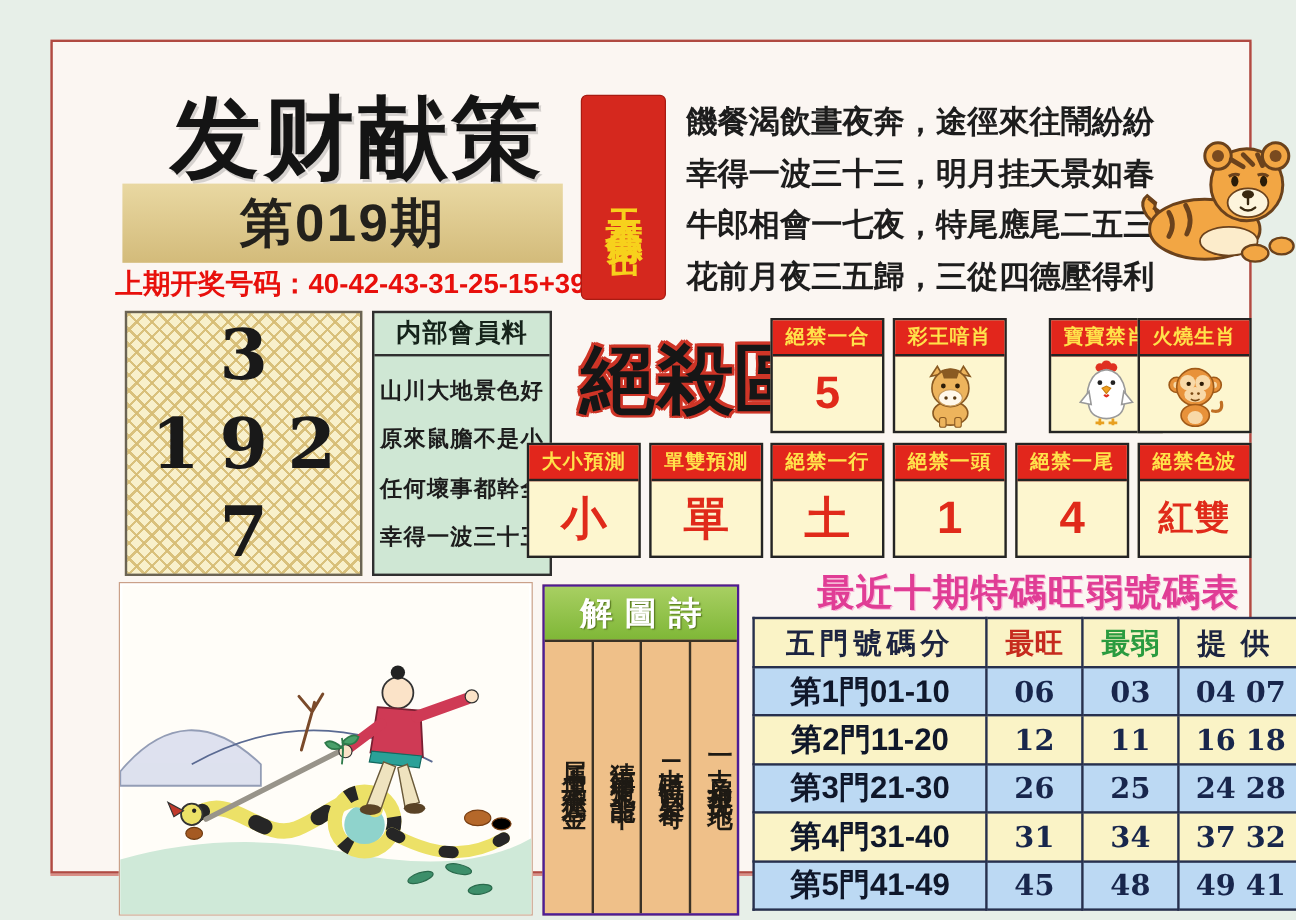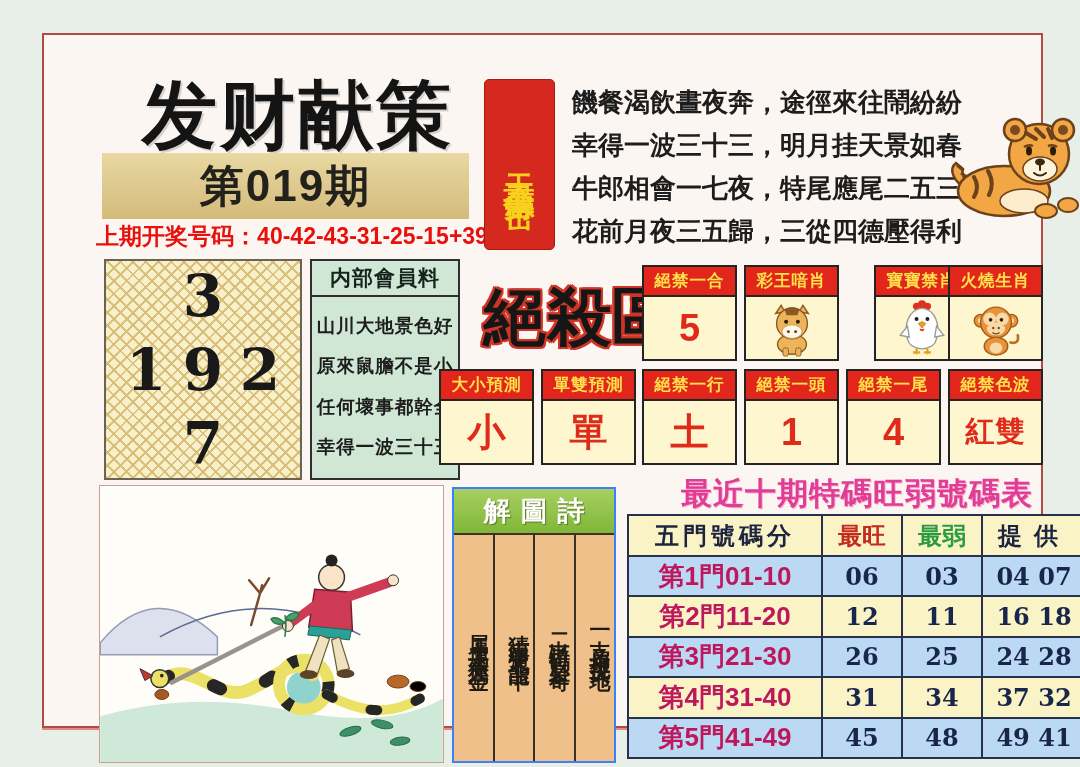--- a/index.html
+++ b/index.html
@@ -126,21 +126,21 @@
   .picture-frame {
     left:55px; top:450px; width:345px; height:278px;
     background:#fffdf8; border:1px solid #caa089;
     box-shadow:inset 0 0 0 2px #fff;
   }
   .picture-frame svg { width:100%; height:100%; display:block; }
 
   
   .jietushi {
     left:408px; top:452px; width:164px; height:276px;
-    border:2px solid #3b82f6; background:#efc089;
+    border:2px solid #4c1d95; background:#efc089;
     display:flex; flex-direction:column;
   }
   .jietushi .jhead {
     height:46px; background:linear-gradient(180deg,#a8cf62,#7fb737);
     color:#ffffff; font-size:27px; font-weight:bold; letter-spacing:10px;
     display:flex; align-items:center; justify-content:center;
     border-bottom:2px solid #3a3226; padding-left:10px;
     font-family:"DejaVu Serif", serif;
     text-shadow:1px 1px 1px #5a7a22;
   }
@@ -173,21 +173,21 @@
   }
   table.hw .hrow td { background:#faf3c6; height:41px; }
   .c-label { width:194px; }
   .c-hot, .c-weak { width:80px; }
   .c-prov { width:104px; }
   .h-label { color:#1c2440; font-size:24px; letter-spacing:4px; font-family:"DejaVu Serif", serif;}
   .h-hot  { color:#c62a1e; font-size:24px; font-family:"DejaVu Serif", serif;}
   .h-weak { color:#2a9b3f; font-size:24px; font-family:"DejaVu Serif", serif;}
   .h-prov { color:#1c2440; font-size:24px; letter-spacing:12px; font-family:"DejaVu Serif", serif;}
   table.hw .drow td { font-size:24px; color:#18264c; font-family:"DejaVu Serif", serif; }
-  table.hw .drow .rl { color:#be185d; font-size:26px; font-family:"Liberation Sans", sans-serif; letter-spacing:0; }
+  table.hw .drow .rl { color:#0f172a; font-size:26px; font-family:"Liberation Sans", sans-serif; letter-spacing:0; }
   table.hw .drow.blue td { background:#bcd9f3; }
   table.hw .drow.cream td { background:#faf3c6; }
 </style>
 </head>
 <body>
 
 <div id="panel">
 
   <div class="abs main-title">发财献策</div>
   <div class="abs issue-banner">

